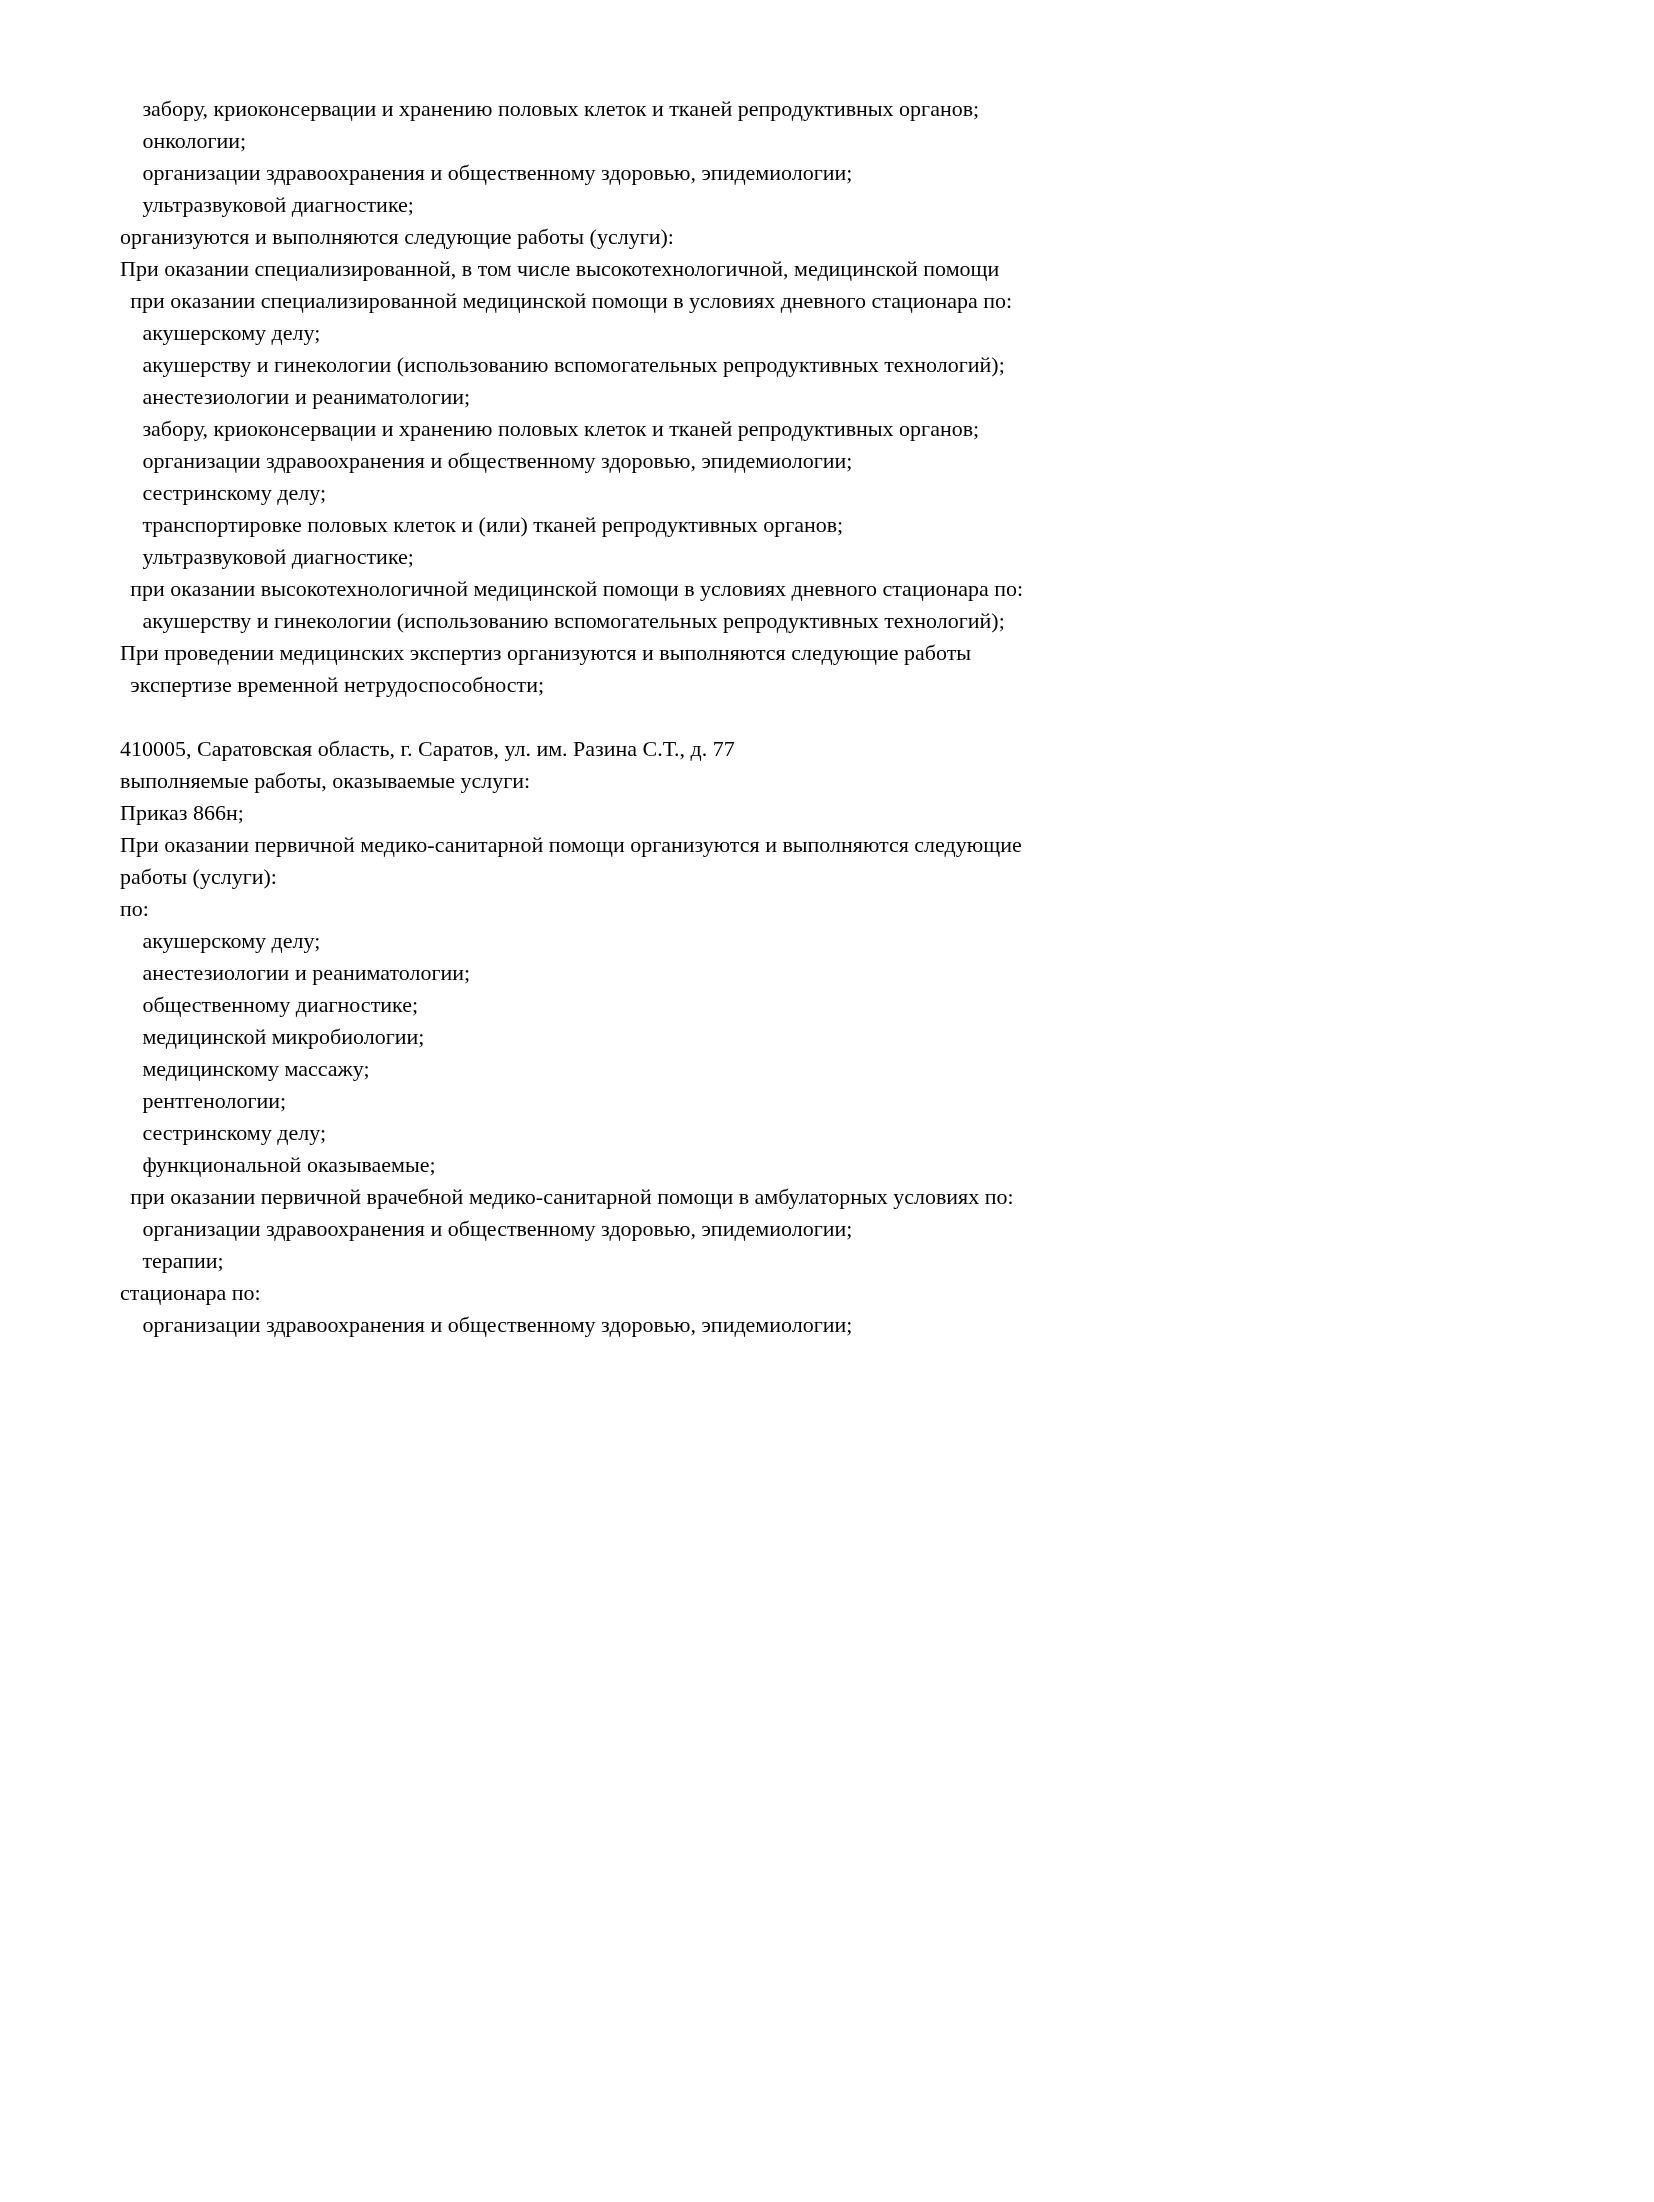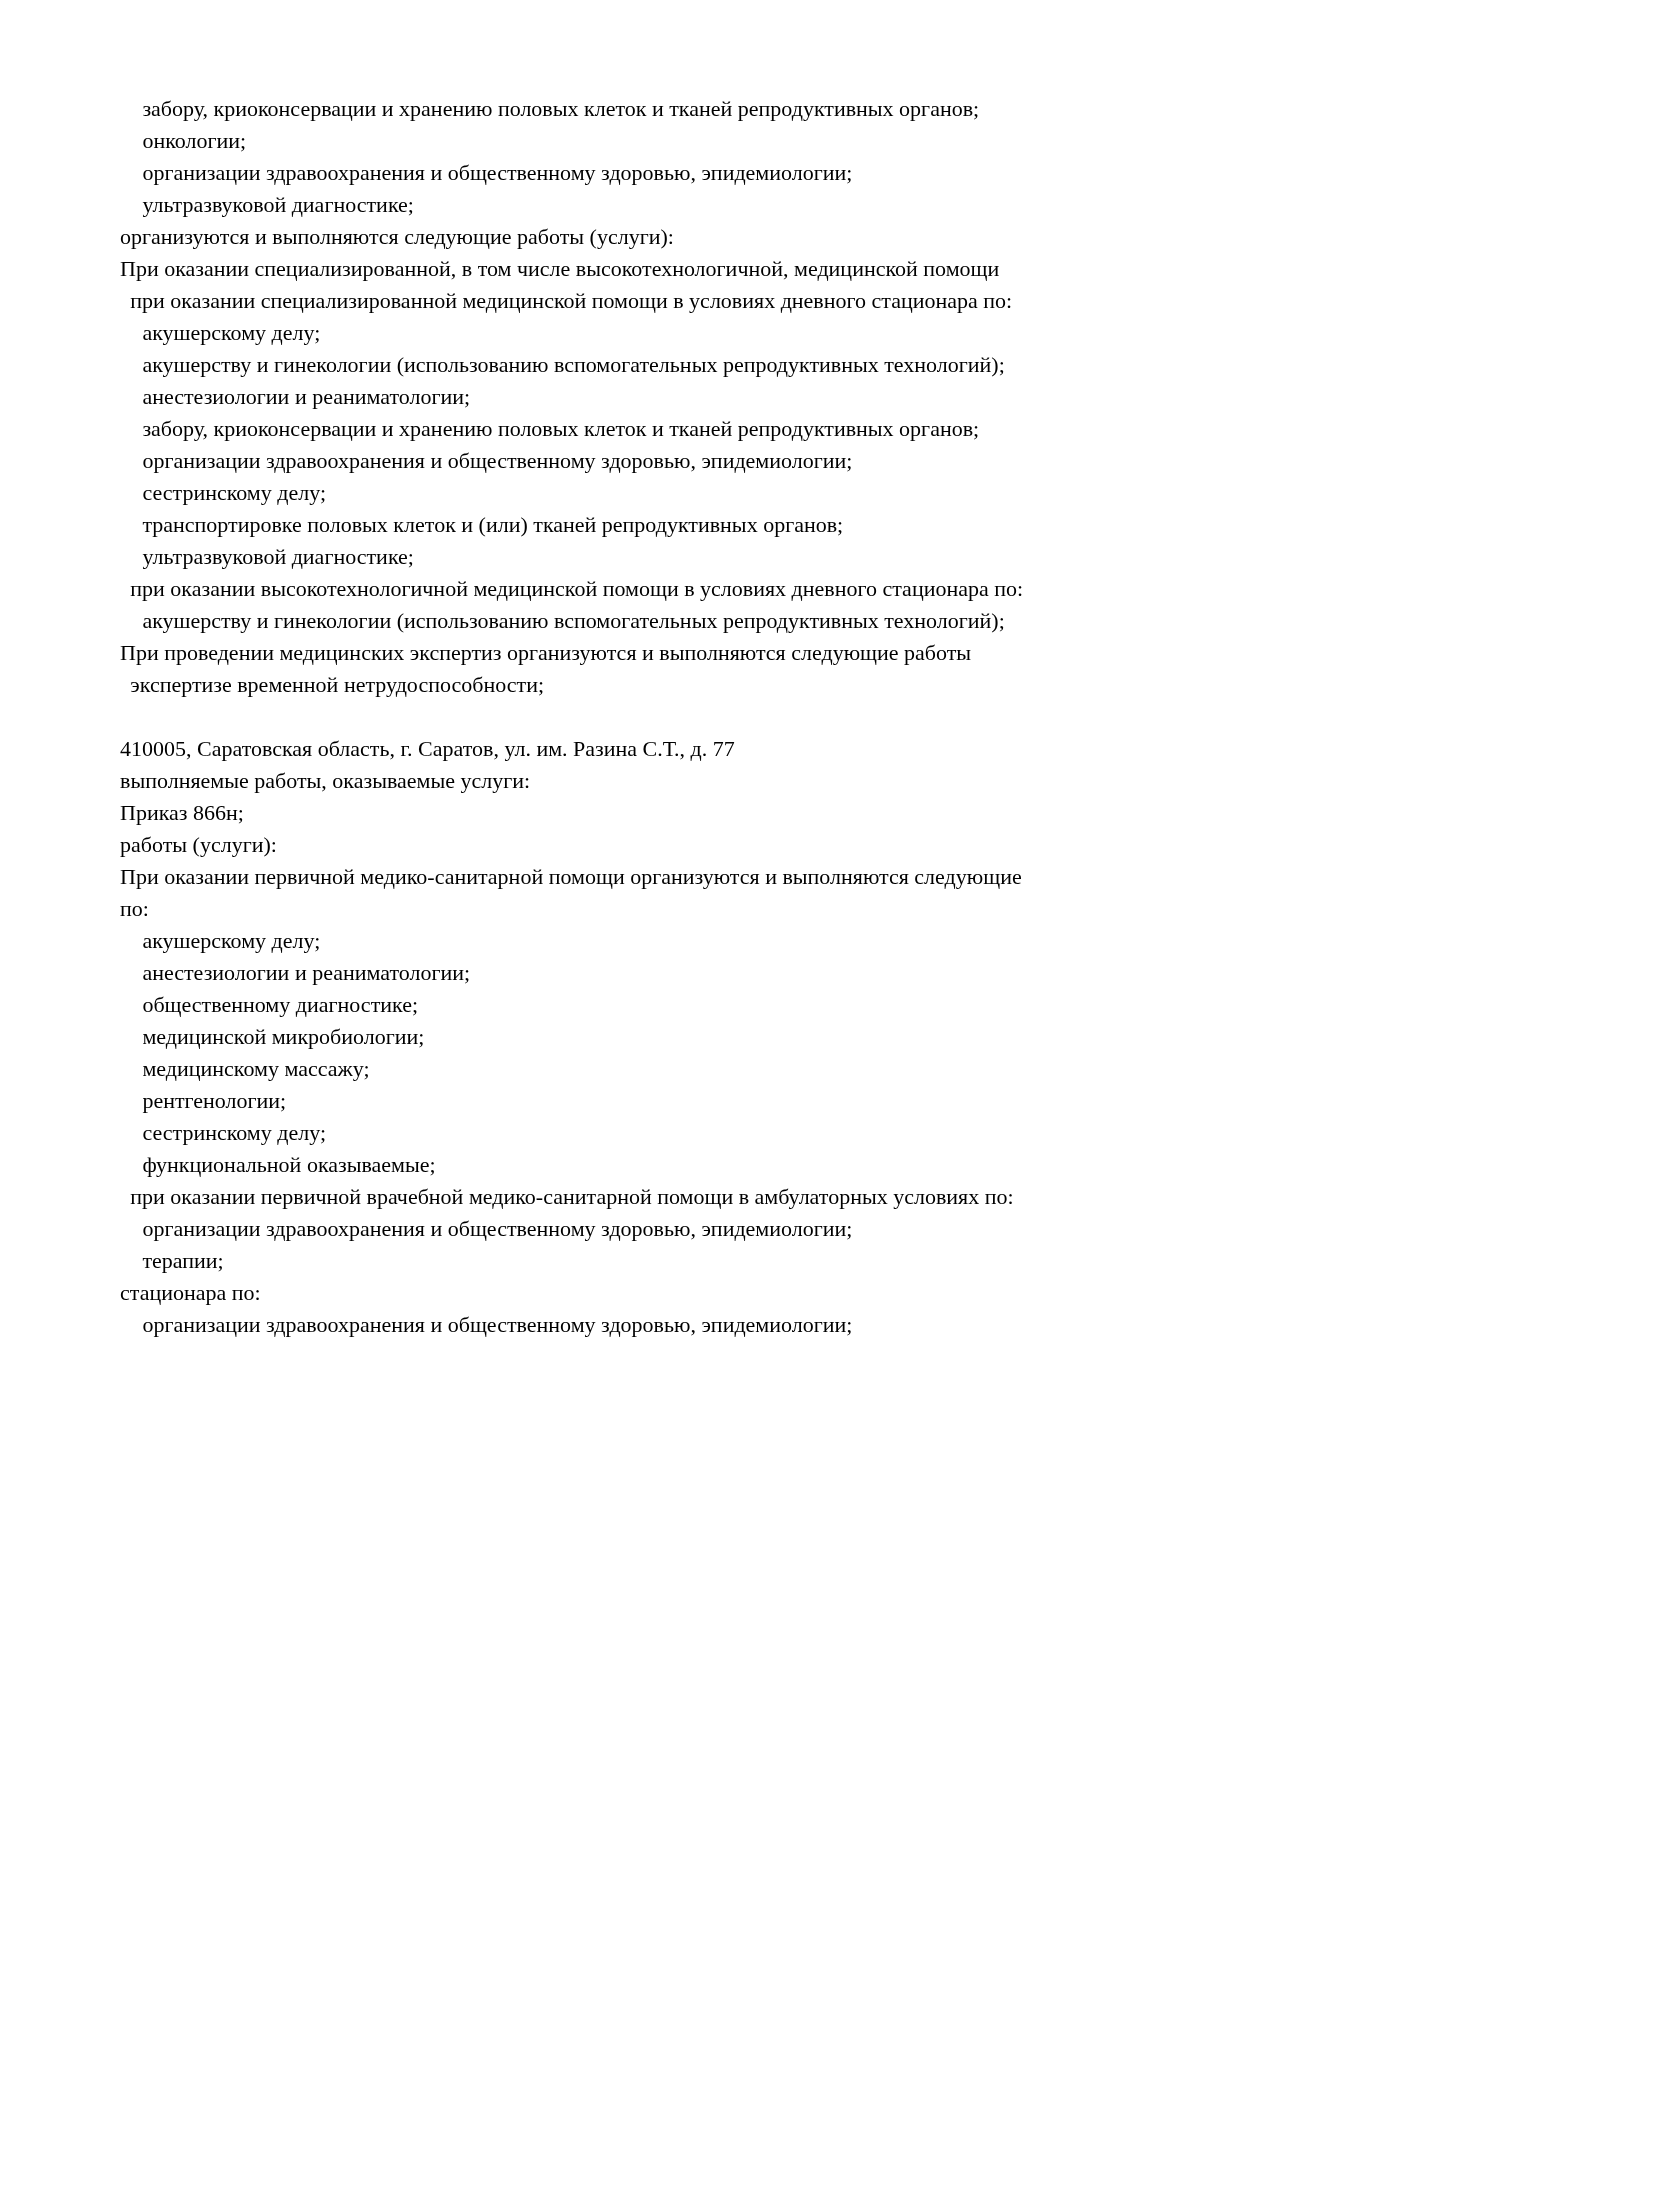--- a/index.html
+++ b/index.html
@@ -54,22 +54,22 @@
       <div class="line indent-2">транспортировке половых клеток и (или) тканей репродуктивных органов;</div>
       <div class="line indent-2">ультразвуковой диагностике;</div>
       <div class="line indent-1">при оказании высокотехнологичной медицинской помощи в условиях дневного стационара по:</div>
       <div class="line indent-2">акушерству и гинекологии (использованию вспомогательных репродуктивных технологий);</div>
       <div class="line indent-0">При проведении медицинских экспертиз организуются и выполняются следующие работы</div>
       <div class="line indent-1">экспертизе временной нетрудоспособности;</div>
       <div class="line indent-0"></div>
       <div class="line indent-0">410005, Саратовская область, г. Саратов, ул. им. Разина С.Т., д. 77</div>
       <div class="line indent-0">выполняемые работы, оказываемые услуги:</div>
       <div class="line indent-0">Приказ 866н;</div>
+      <div class="line indent-0">При оказании первичной медико-санитарной помощи организуются и выполняются следующие</div>
       <div class="line indent-0">работы (услуги):</div>
-      <div class="line indent-0">При оказании первичной медико-санитарной помощи организуются и выполняются следующие</div>
       <div class="line indent-0">по:</div>
       <div class="line indent-2">акушерскому делу;</div>
       <div class="line indent-2">анестезиологии и реаниматологии;</div>
       <div class="line indent-2">общественному диагностике;</div>
       <div class="line indent-2">медицинской микробиологии;</div>
       <div class="line indent-2">медицинскому массажу;</div>
       <div class="line indent-2">рентгенологии;</div>
       <div class="line indent-2">сестринскому делу;</div>
       <div class="line indent-2">функциональной оказываемые;</div>
       <div class="line indent-1">при оказании первичной врачебной медико-санитарной помощи в амбулаторных условиях по:</div>

